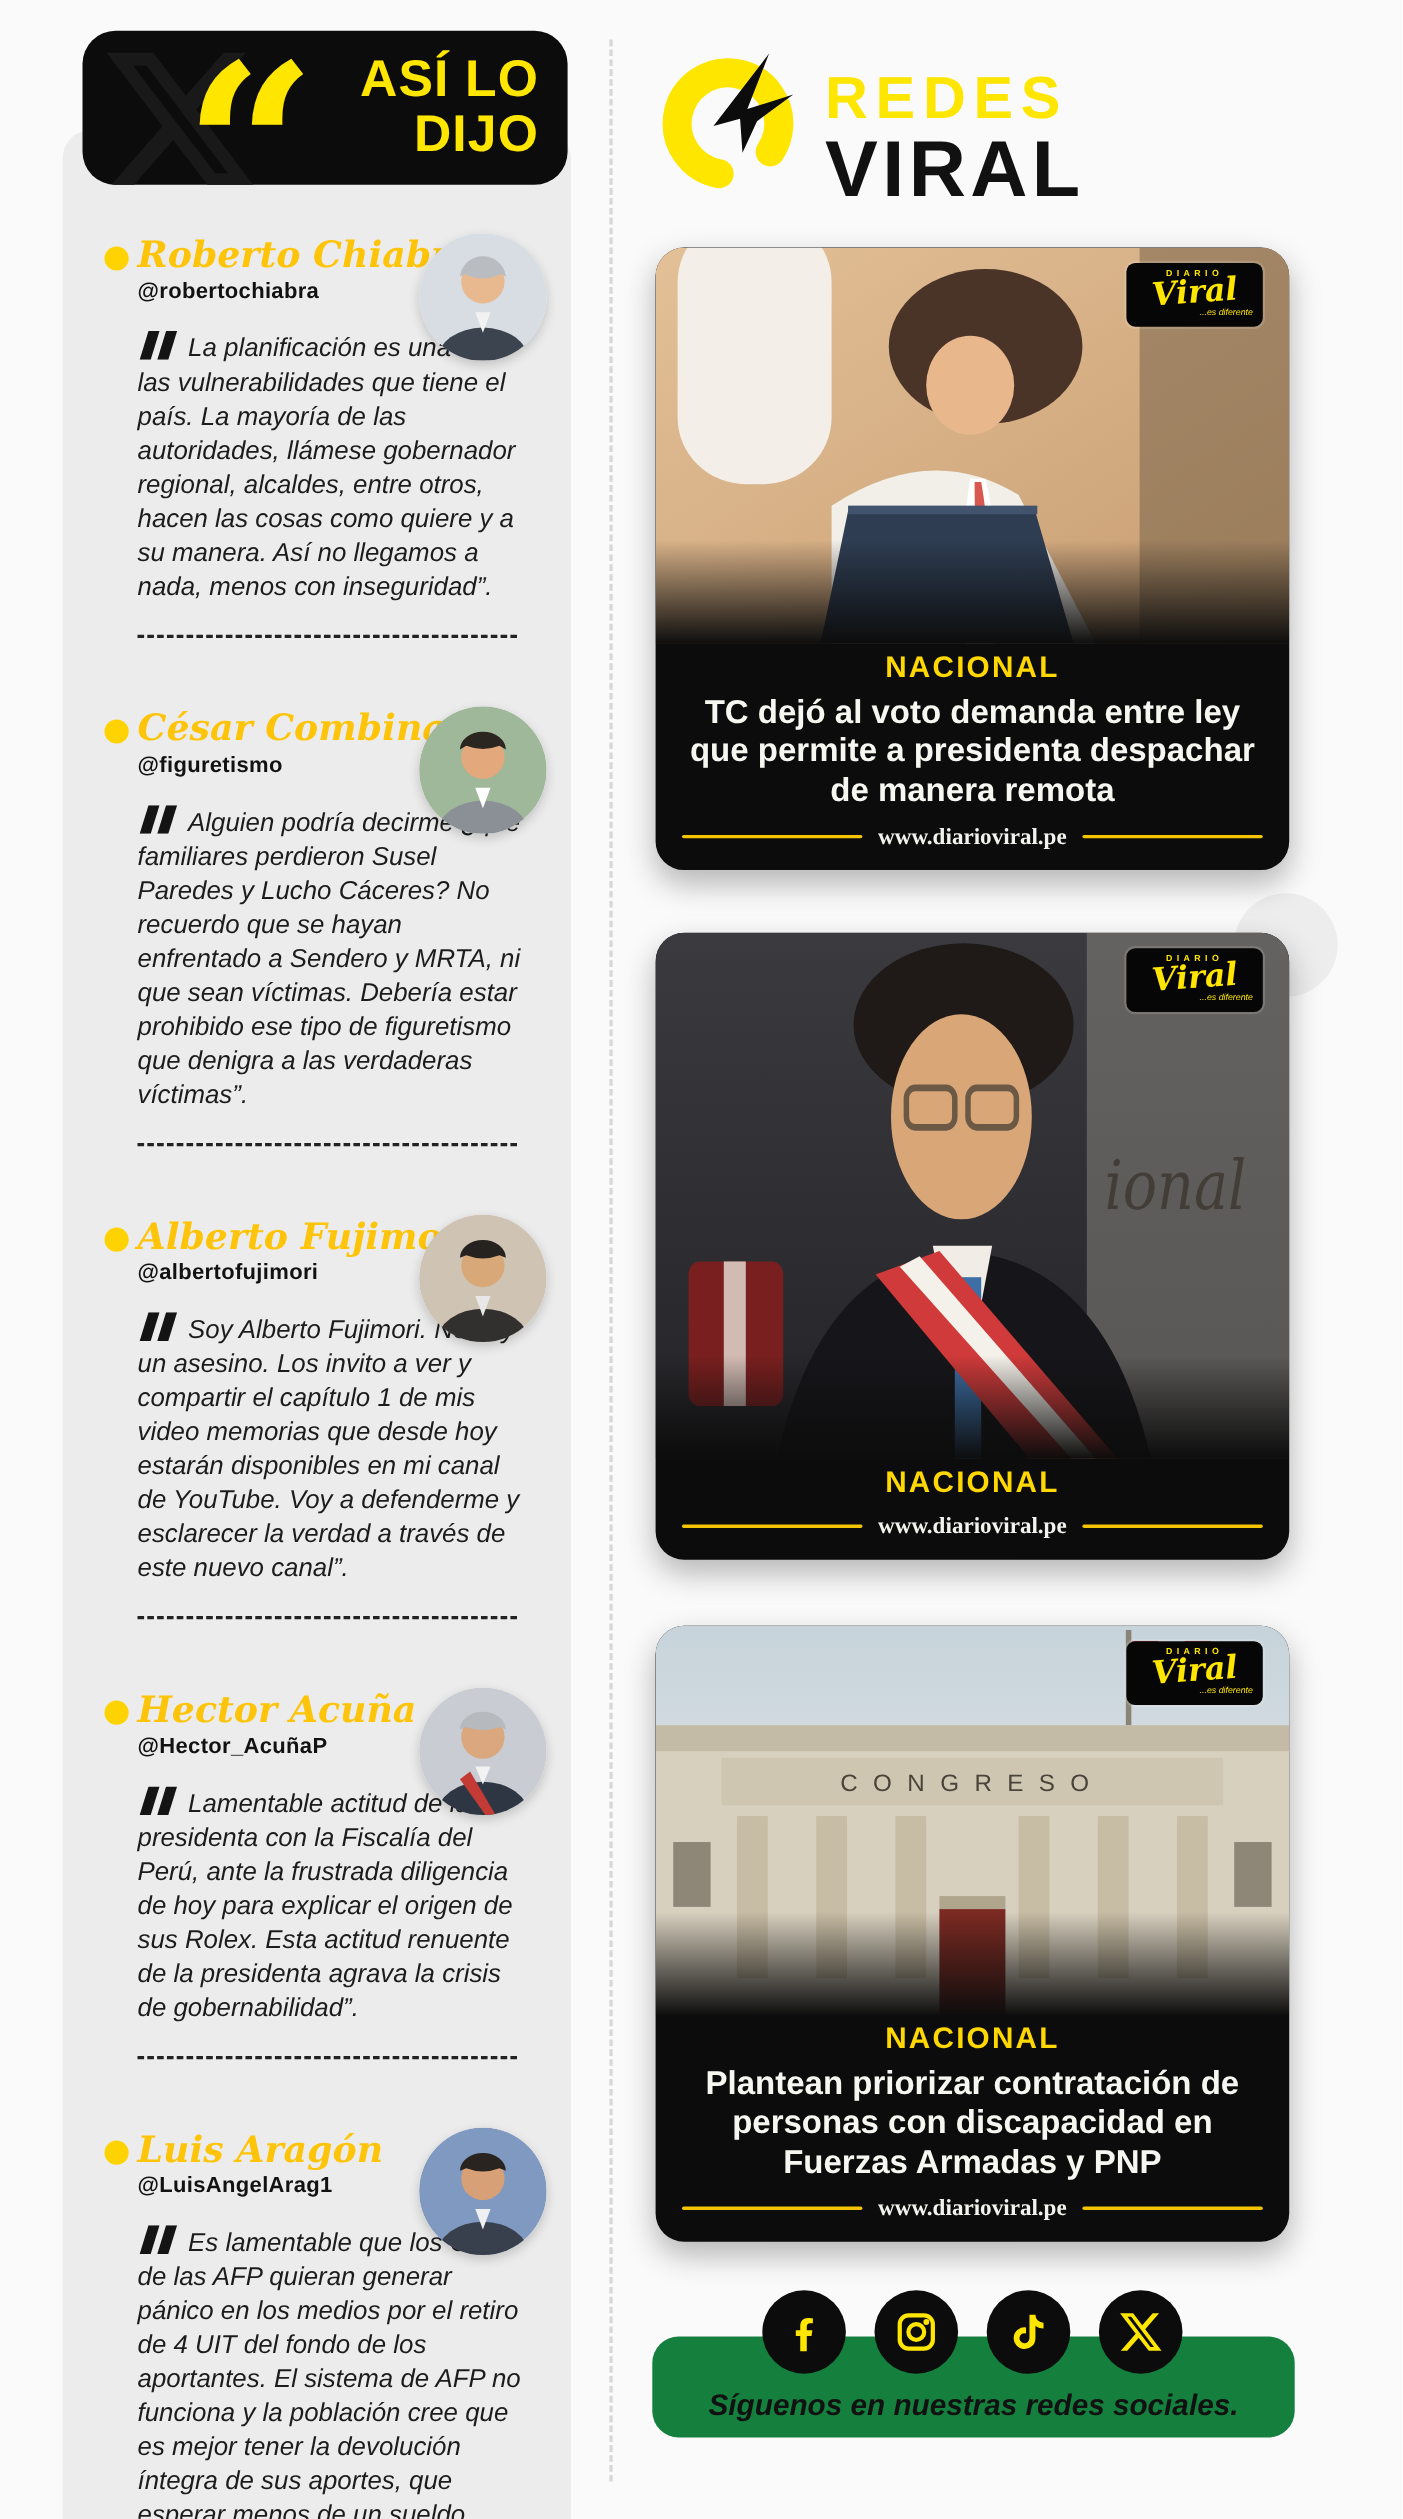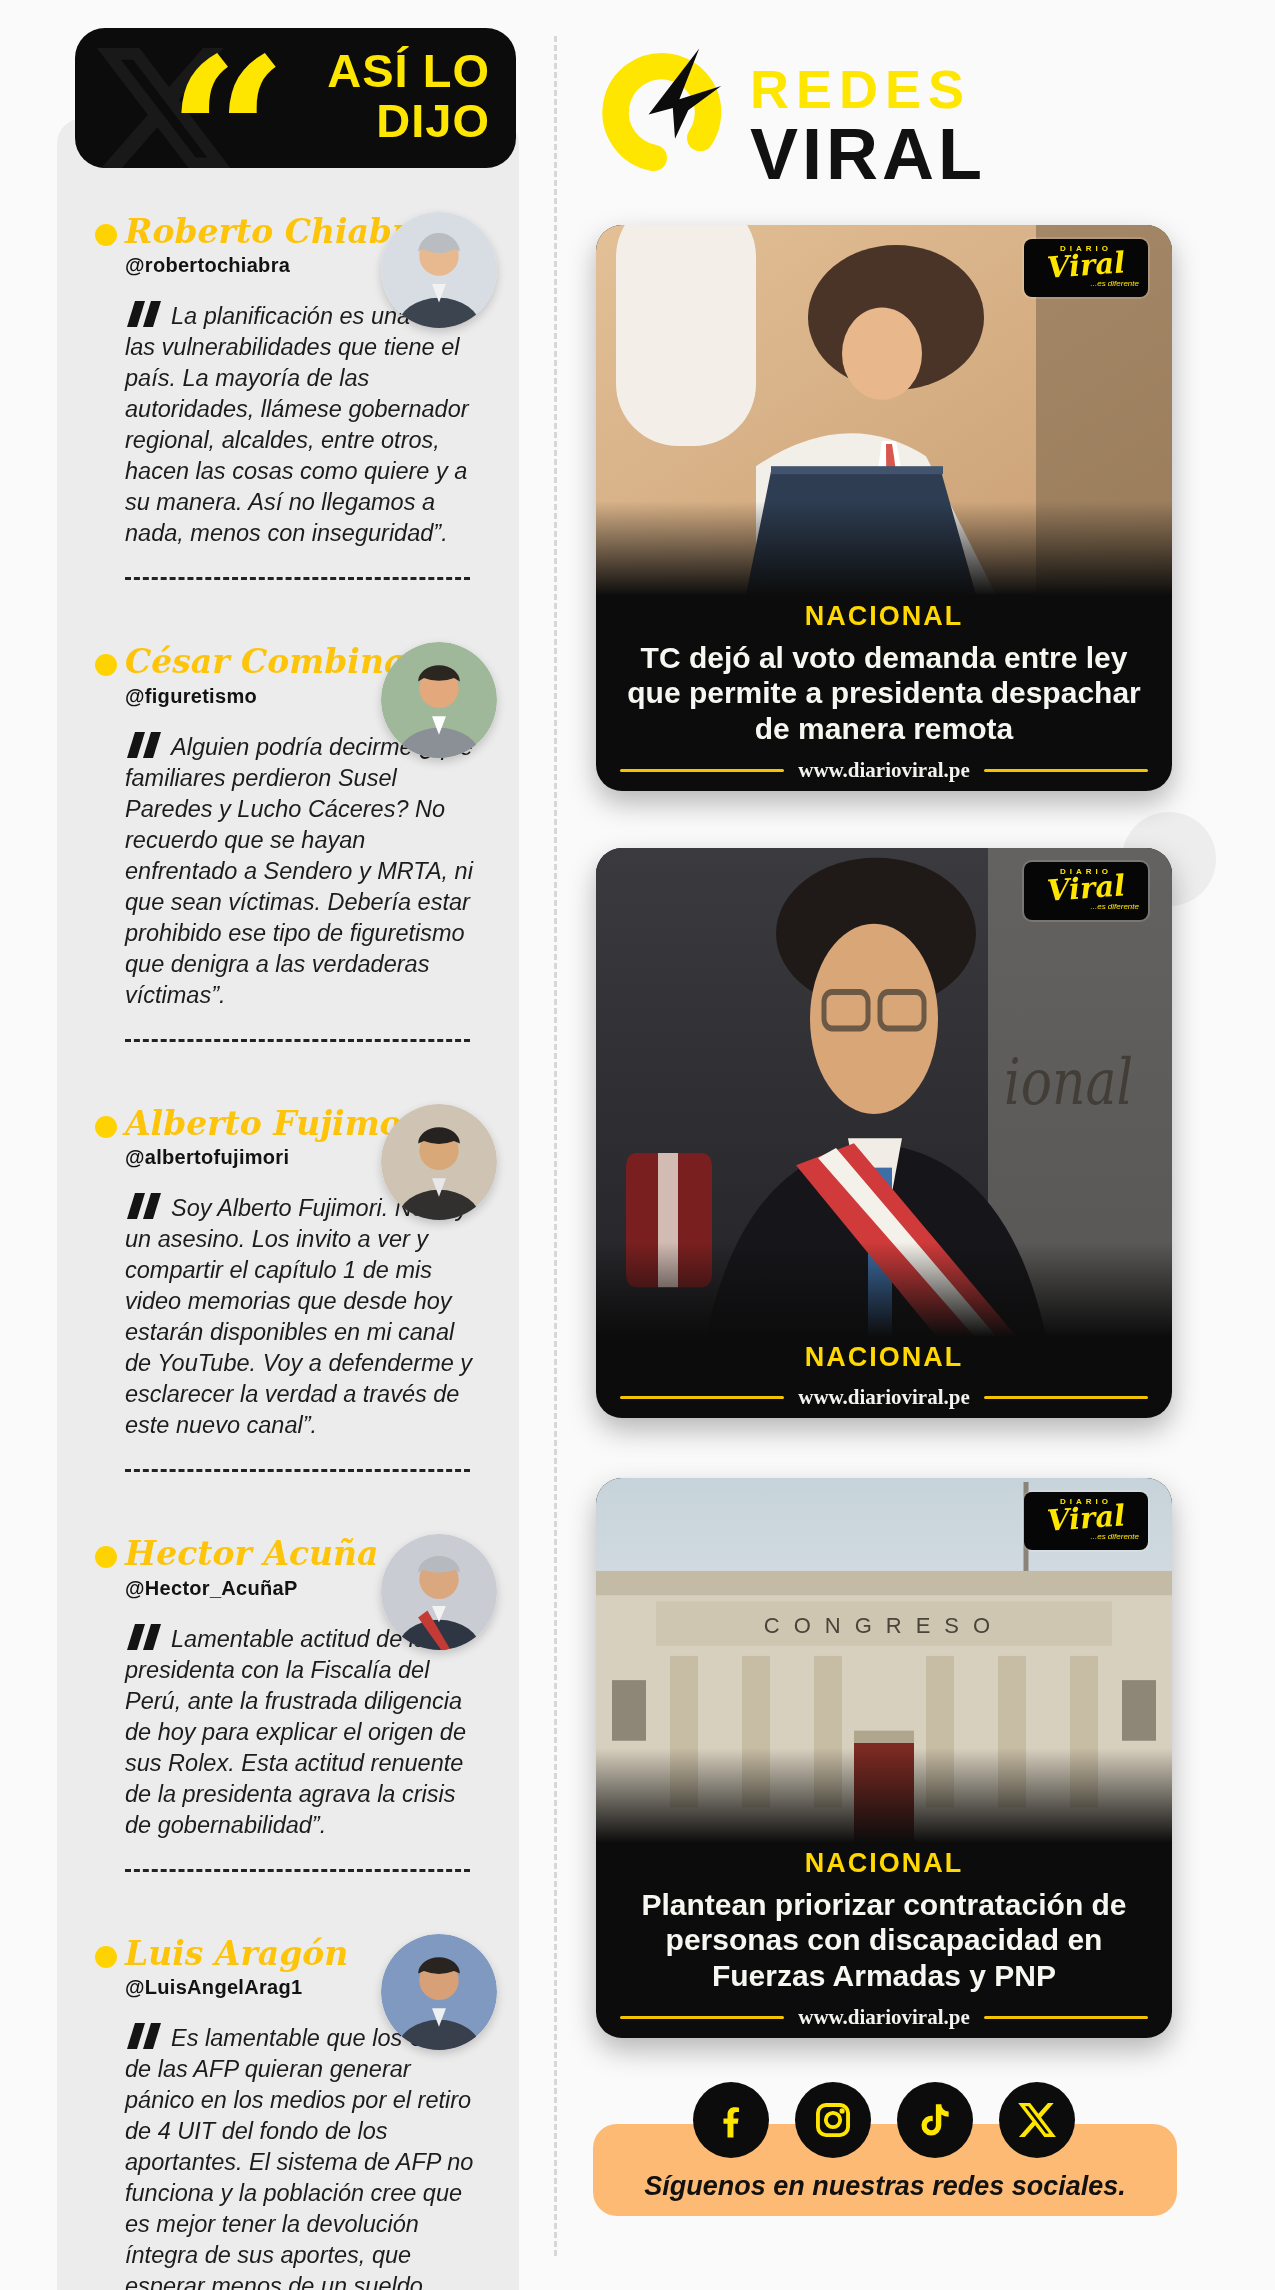--- a/index.html
+++ b/index.html
@@ -46,29 +46,29 @@
   .card1 { top:225px; height:566px; }
   .card2 { top:848px; height:570px; }
   .card3 { top:1478px; height:560px; }
   .photo { position:relative; flex:1 1 auto; overflow:hidden; }
   .photo svg.scene { position:absolute; inset:0; width:100%; height:100%; }
   .fade { position:absolute; left:0; right:0; bottom:-1px; height:95px; background:linear-gradient(to bottom, rgba(12,12,12,0), #0c0c0c); }
   .badge { position:absolute; top:14px; right:24px; width:124px; height:58px; background:#060606; border-radius:8px; color:#ffe600; box-shadow:0 0 0 2px rgba(255,255,255,.14); z-index:2; }
   .badge-top { font-size:8px; letter-spacing:4px; text-align:center; margin-top:5px; font-weight:bold; }
   .badge-name { font-family:"DejaVu Serif", serif; font-style:italic; font-weight:bold; font-size:29px; line-height:0.85; text-align:center; transform:rotate(-4deg); }
   .badge-tag { font-size:8px; font-style:italic; text-align:right; padding-right:9px; margin-top:1px; }
-  .card-body { flex:0 0 auto; padding:6px 18px 8px; text-align:center; }
+  .card-body { flex:0 0 auto; padding:6px 18px 18px; text-align:center; }
   .cat { color:#ffd701; font-weight:bold; font-size:27px; letter-spacing:2px; }
   .headline { color:#f7f7f2; font-weight:bold; font-size:30px; line-height:1.18; margin-top:8px; font-family:"Liberation Sans", sans-serif; }
   .url-row { display:flex; align-items:center; gap:14px; margin-top:12px; padding:0 6px; }
   .url-row .line { flex:1 1 auto; height:3px; background:#f5c400; border-radius:2px; }
   .url { color:#f2f2ee; font-weight:bold; font-size:21px;font-family:Liberation Serif, serif; }
 
   
-  .social-box { position:absolute; left:593px; top:2124px; width:584px; height:92px; background:#fdba74; border-radius:24px; display:flex; align-items:flex-end; justify-content:center; padding-bottom:14px; z-index:1; }
+  .social-box { position:absolute; left:593px; top:2124px; width:584px; height:92px; background:#15803d; border-radius:24px; display:flex; align-items:flex-end; justify-content:center; padding-bottom:14px; z-index:1; }
   .caption { font-weight:bold; font-style:italic; font-size:27px; color:#111; }
   .social-row { position:absolute; left:596px; top:2082px; width:576px; display:flex; justify-content:center; gap:26px; z-index:2; }
   .s-icon { width:76px; height:76px; border-radius:50%; background:#0c0c0c; display:flex; align-items:center; justify-content:center; }
   .s-icon svg { width:42px; height:42px; }
 </style>
 </head>
 <body>
 
 <div id="app">
 

